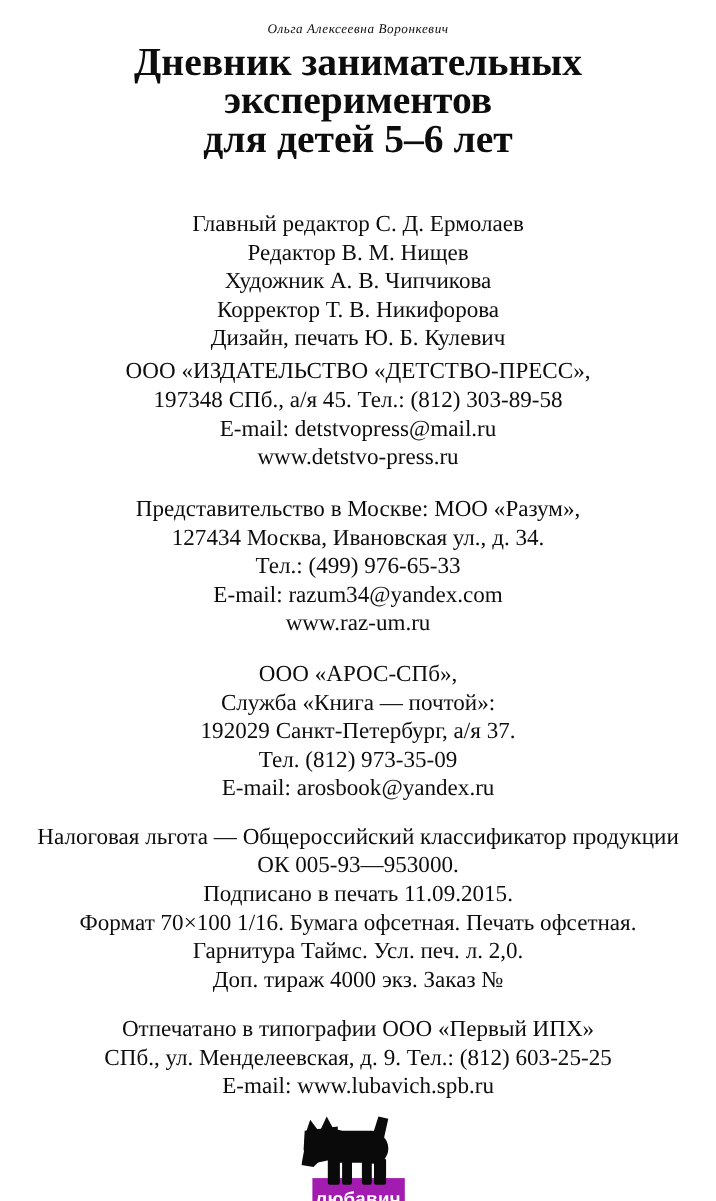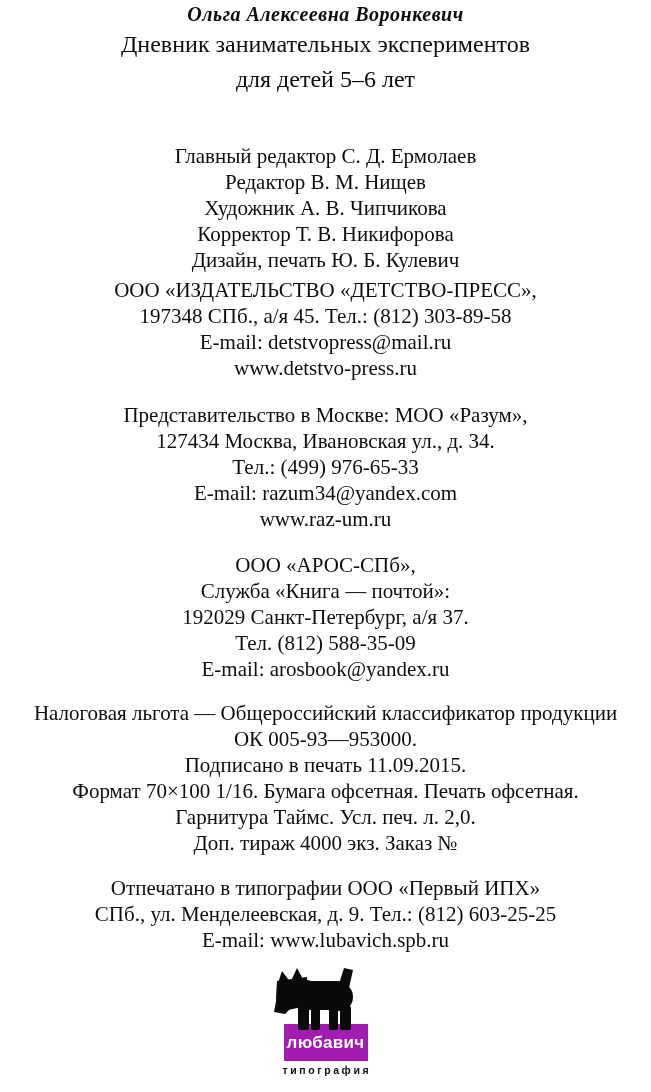--- a/index.html
+++ b/index.html
@@ -7,25 +7,25 @@
   body {
     width:651px; height:1092px; margin:0 auto;
     font-family:"Liberation Serif","DejaVu Serif",serif;
     color:#0d0d0d;
   }
   .page {
     width:651px; height:1092px; overflow:hidden;
     text-align:center; position:relative;
   }
   .author-line {
-    padding-top:2px;
-    font-size:20px; font-weight:bold; font-style:italic;
+    padding-top:14px;
+    font-size:12px; font-weight:normal; font-style:italic;
     line-height:25px; letter-spacing:.5px;
   }
-  .book-title { font-size:24px; font-weight:normal; line-height:35px; }
+  .book-title { font-size:36px; font-weight:bold; line-height:35px; }
   .text-block { font-size:21px; line-height:26px; }
   .text-block div { white-space:nowrap; }
   .credits-block   { margin-top:46px; }
   .publisher-block { margin-top:4px; }
   .moscow-block    { margin-top:21px; }
   .bookmail-block  { margin-top:20px; }
   .printinfo-block { margin-top:18px; }
   .printer-block   { margin-top:19px; }
   .logo {
     margin-top:14px;
@@ -76,21 +76,21 @@
     <div>127434 Москва, Ивановская ул., д. 34.</div>
     <div>Тел.: (499) 976-65-33</div>
     <div>E-mail: razum34@yandex.com</div>
     <div>www.raz-um.ru</div>
   </div>
 
   <div class="text-block bookmail-block">
     <div>ООО «АРОС-СПб»,</div>
     <div>Служба «Книга — почтой»:</div>
     <div>192029 Санкт-Петербург, а/я 37.</div>
-    <div>Тел. (812) 588-35-09</div>
+    <div>Тел. (812) 973-35-09</div>
     <div>E-mail: arosbook@yandex.ru</div>
   </div>
 
   <div class="text-block printinfo-block">
     <div>Налоговая льгота — Общероссийский классификатор продукции</div>
     <div>ОК 005-93—953000.</div>
     <div>Подписано в печать 11.09.2015.</div>
     <div>Формат 70×100 1/16. Бумага офсетная. Печать офсетная.</div>
     <div>Гарнитура Таймс. Усл. печ. л. 2,0.</div>
     <div>Доп. тираж 4000 экз. Заказ №</div>

